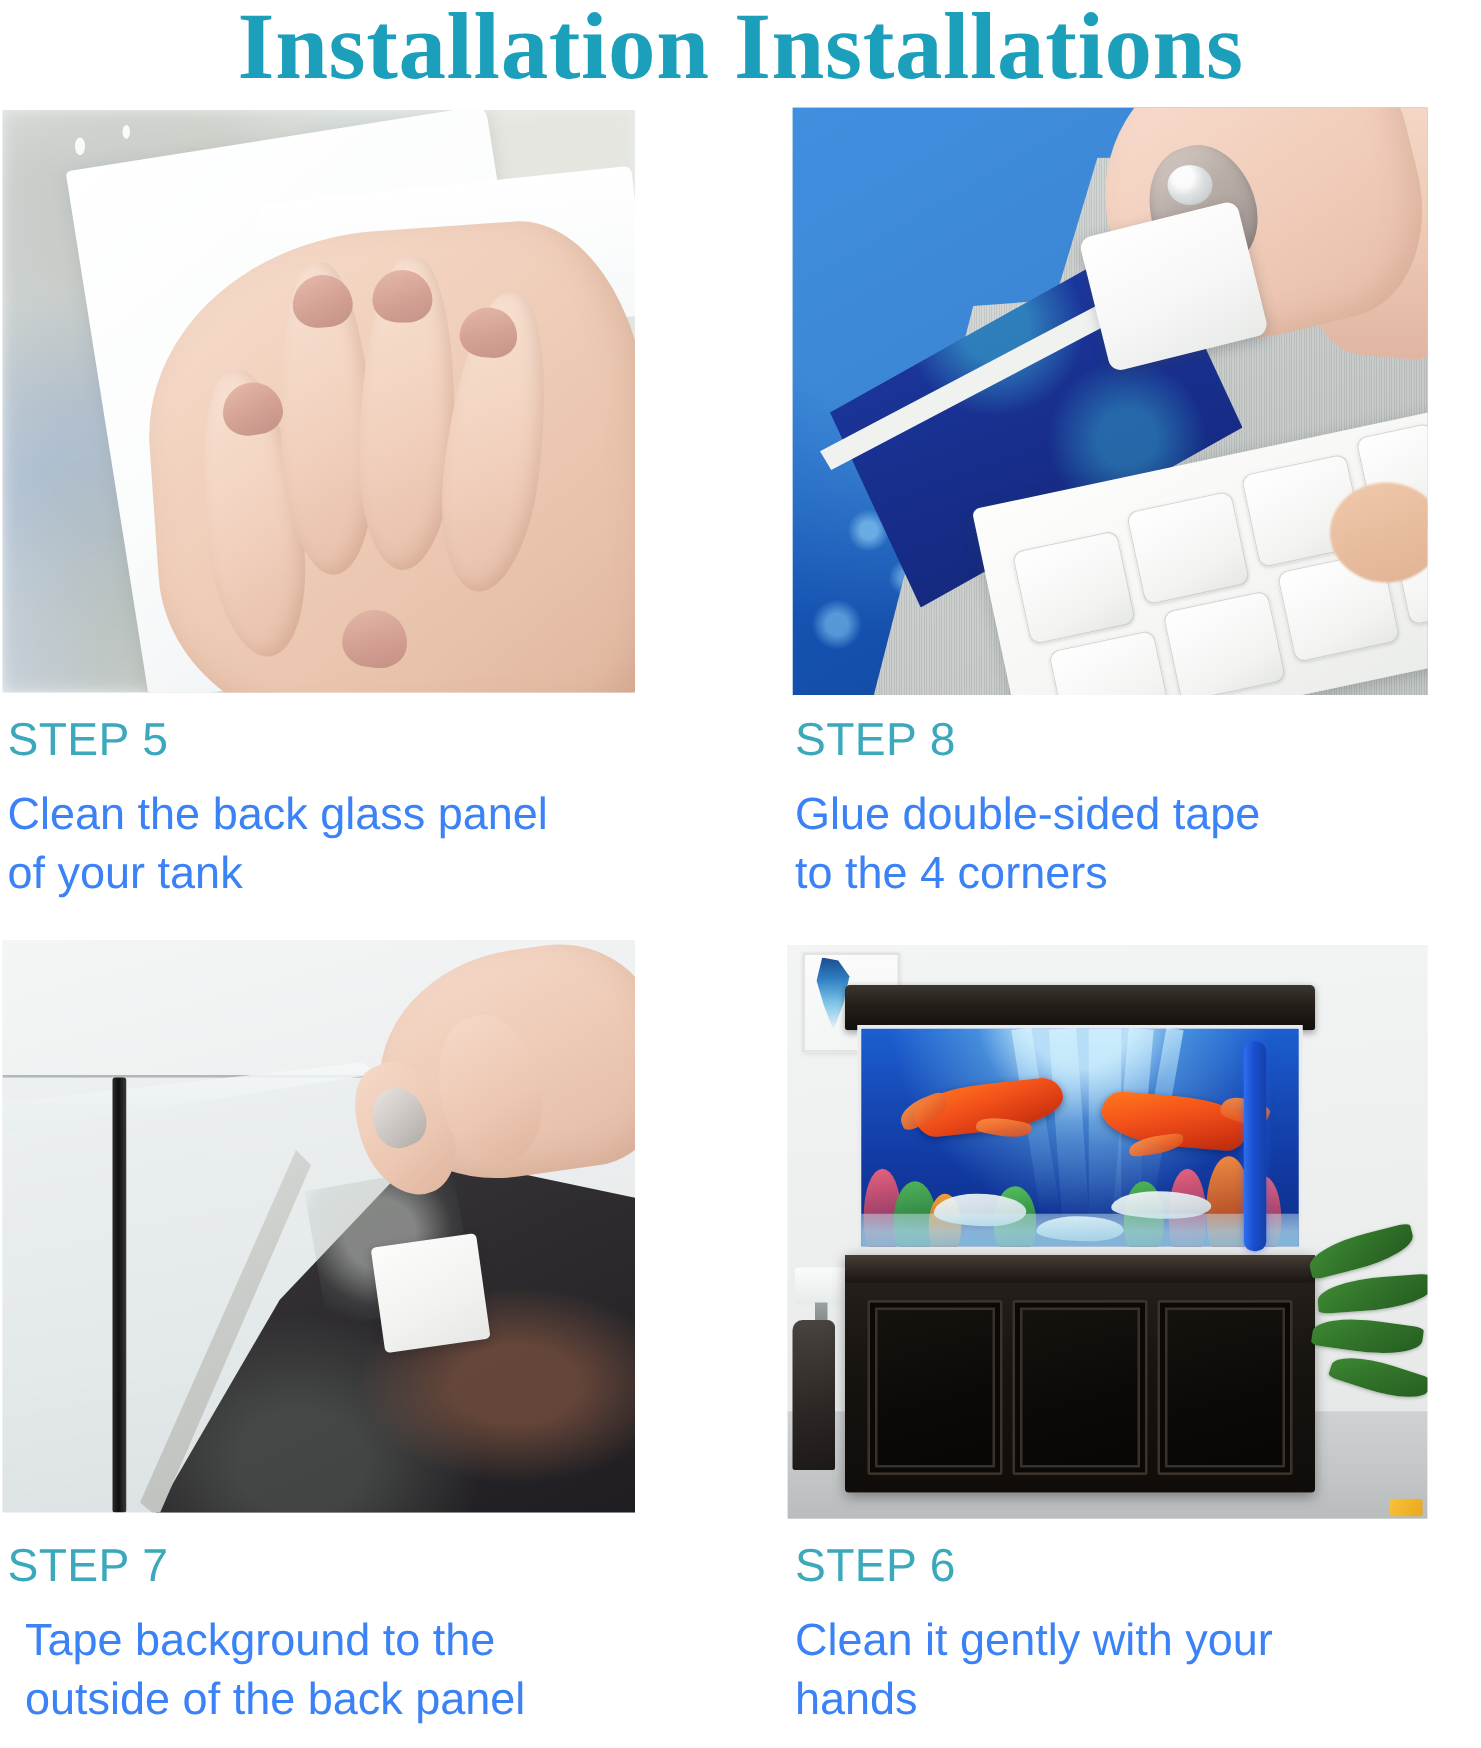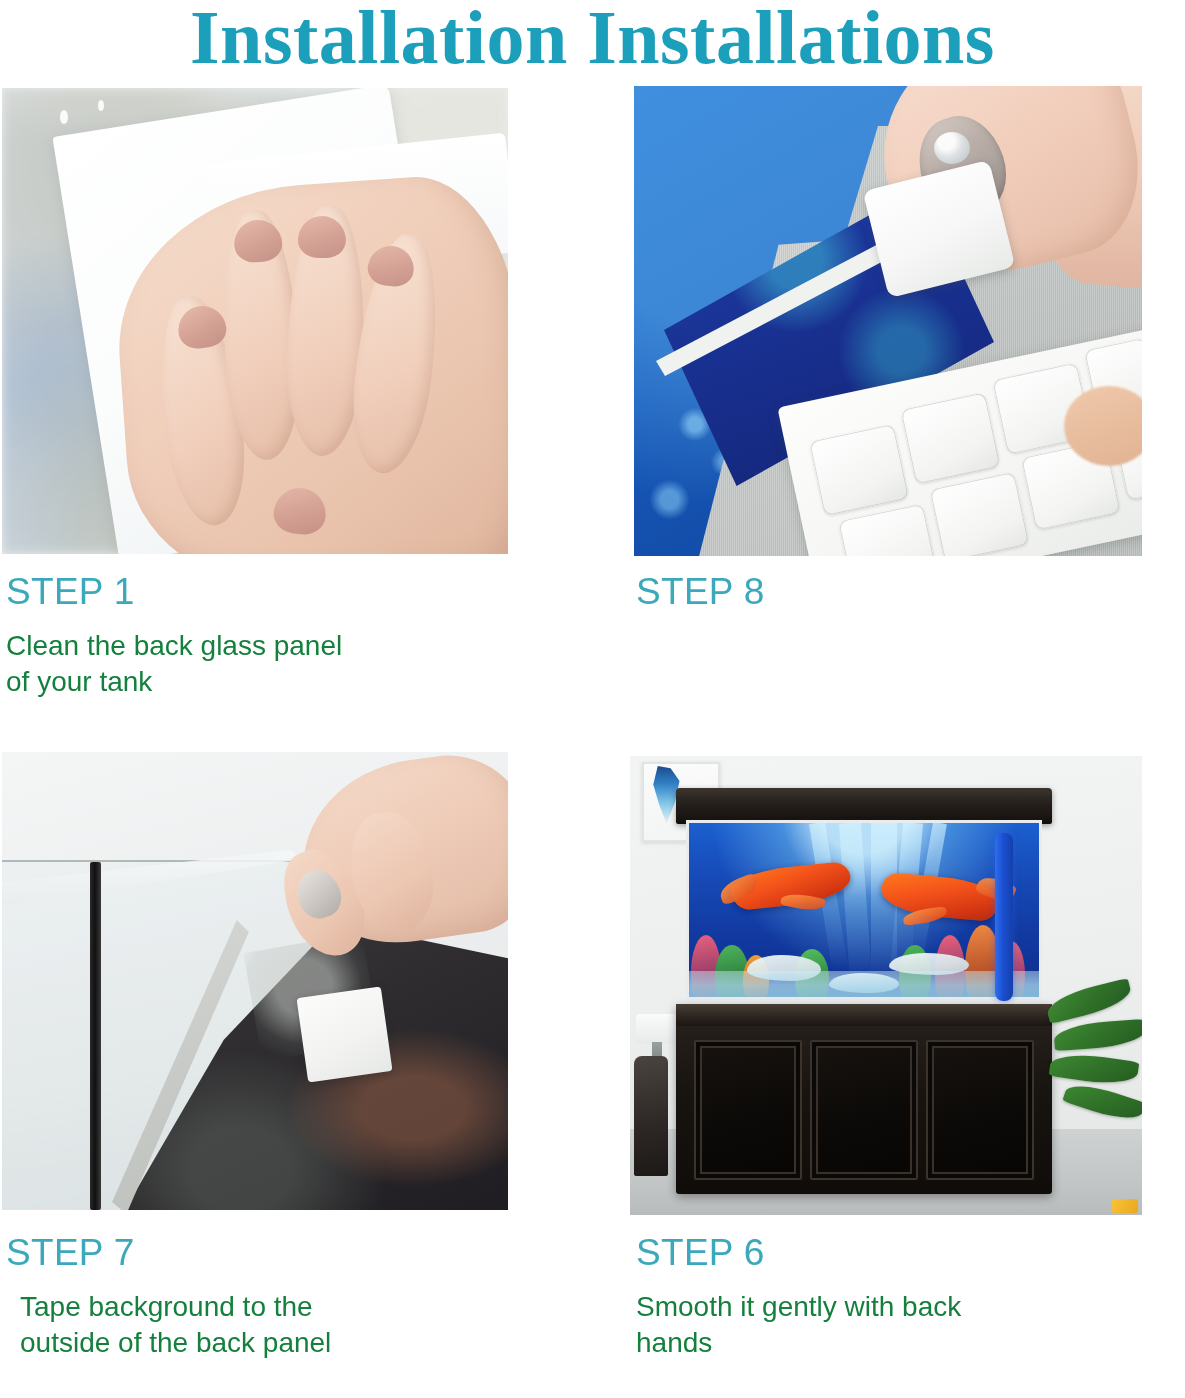--- a/index.html
+++ b/index.html
@@ -32,23 +32,23 @@
   }
   .step-label {
     position: absolute;
     font-size: 37px;
     color: #3ba8bb;
     letter-spacing: 0.3px;
     white-space: nowrap;
   }
   .step-desc {
     position: absolute;
-    font-size: 28px;
+    font-size: 36px;
     line-height: 1.30;
-    color: #15803d;
+    color: #3b82f6;
     white-space: pre-line;
   }
 
   
   #photo1 { left: 2px;   top: 88px;  width: 506px; height: 466px; }
   #photo2 { left: 634px; top: 86px;  width: 508px; height: 470px; }
   #photo3 { left: 2px;   top: 752px; width: 506px; height: 458px; }
   #photo4 { left: 630px; top: 756px; width: 512px; height: 459px; }
 
   #label1 { left: 6px;   top: 571px; }
@@ -451,21 +451,21 @@
     <div class="p1-finger" style="left:222px;top:122px;width:74px;height:250px;transform:rotate(-3deg);"></div>
     <div class="p1-finger" style="left:286px;top:118px;width:76px;height:250px;transform:rotate(2deg);"></div>
     <div class="p1-finger" style="left:356px;top:146px;width:76px;height:240px;transform:rotate(7deg);"></div>
     <div class="p1-nail" style="left:176px;top:218px;width:48px;height:42px;transform:rotate(-8deg);"></div>
     <div class="p1-nail" style="left:232px;top:132px;width:48px;height:42px;transform:rotate(-4deg);"></div>
     <div class="p1-nail" style="left:296px;top:128px;width:48px;height:42px;transform:rotate(1deg);"></div>
     <div class="p1-nail" style="left:366px;top:158px;width:46px;height:40px;transform:rotate(6deg);"></div>
     <div class="p1-nail" style="left:272px;top:400px;width:52px;height:46px;transform:rotate(6deg);"></div>
   </div>
 
-  <div class="step-label" id="label1">STEP 1</div>
+  <div class="step-label" id="label1">STEP 5</div>
   <div class="step-desc" id="desc1">Clean the back glass panel
 of your tank</div>
 
   <div class="photo" id="photo2">
     <div class="p2-bg"></div>
     <div class="p2-veins"></div>
     <div class="p2-backing"></div>
     <div class="p2-backing2"></div>
     <div class="p2-poster-front"></div>
     <div class="p2-white-edge"></div>
@@ -484,20 +484,22 @@
     <div class="p2-finger-r"></div>
     <div class="p2-thumb2"></div>
     <div class="p2-thumb"></div>
     <div class="p2-nail"></div>
     <div class="p2-nail-gem"></div>
 
     <div class="p2-pad-hand"></div>
   </div>
 
   <div class="step-label" id="label2">STEP 8</div>
+  <div class="step-desc" id="desc2">Glue double-sided tape
+to the 4 corners</div>
 
   <div class="photo" id="photo3">
     <div class="p3-wall"></div>
     <div class="p3-glass"></div>
     <div class="p3-glass-top"></div>
     <div class="p3-corner"></div>
 
     <div class="p3-poster"></div>
     <div class="p3-poster-rock"></div>
     <div class="p3-poster-fold"></div>
@@ -571,16 +573,16 @@
       <div class="p4-leaf" style="left:18px;top:10px;width:86px;height:26px;transform:rotate(-14deg);"></div>
       <div class="p4-leaf" style="left:26px;top:44px;width:92px;height:26px;transform:rotate(-4deg);"></div>
       <div class="p4-leaf" style="left:22px;top:78px;width:88px;height:26px;transform:rotate(8deg);"></div>
       <div class="p4-leaf" style="left:36px;top:112px;width:80px;height:24px;transform:rotate(18deg);"></div>
     </div>
 
     <div class="p4-corner-yellow"></div>
   </div>
 
   <div class="step-label" id="label4">STEP 6</div>
-  <div class="step-desc" id="desc4">Smooth it gently with back
+  <div class="step-desc" id="desc4">Clean it gently with your
 hands</div>
 
 </div>
 
 </body></html>

